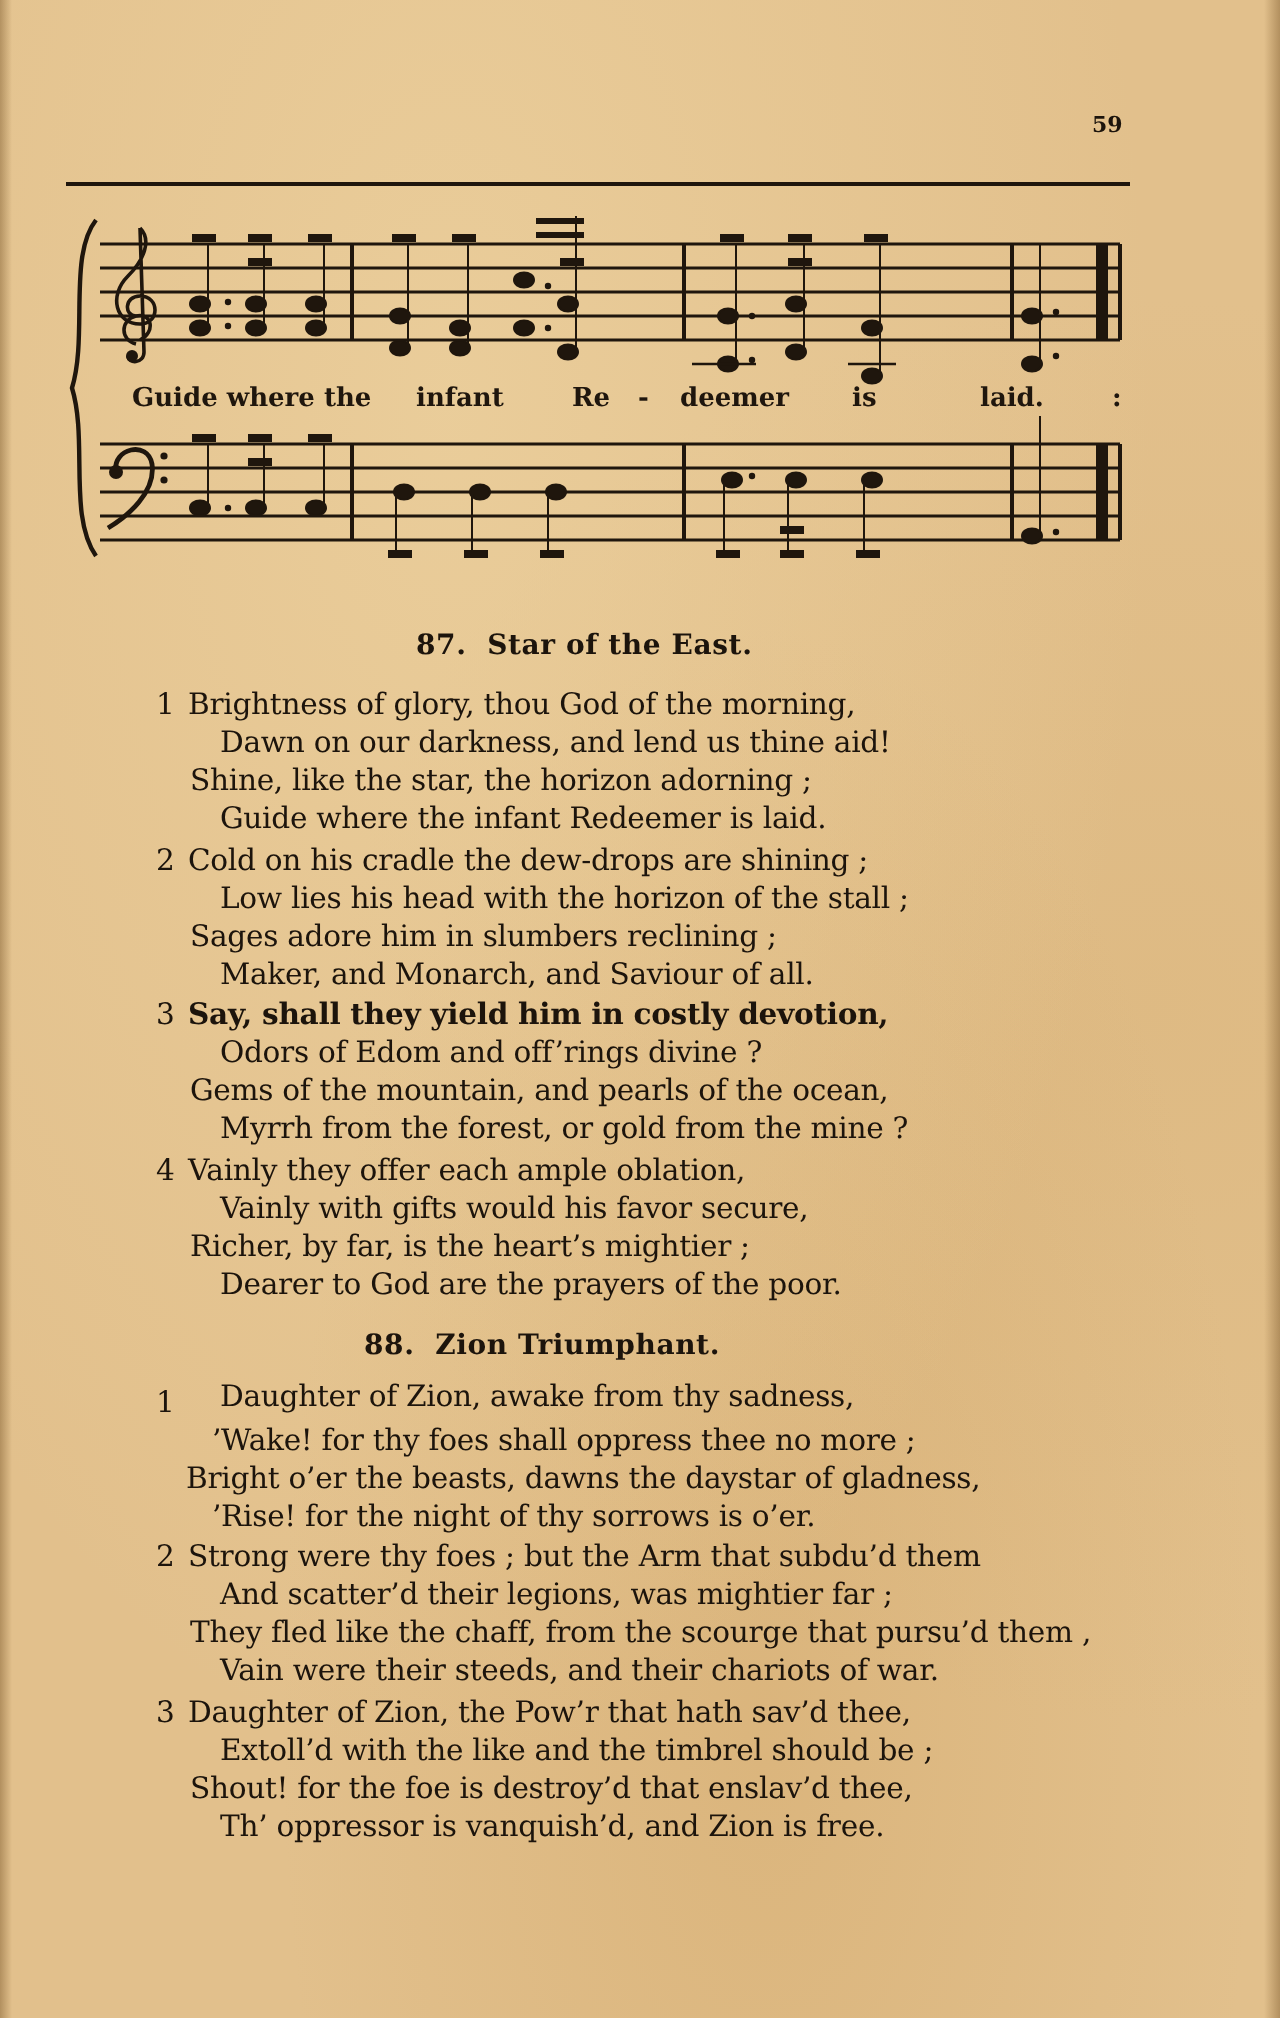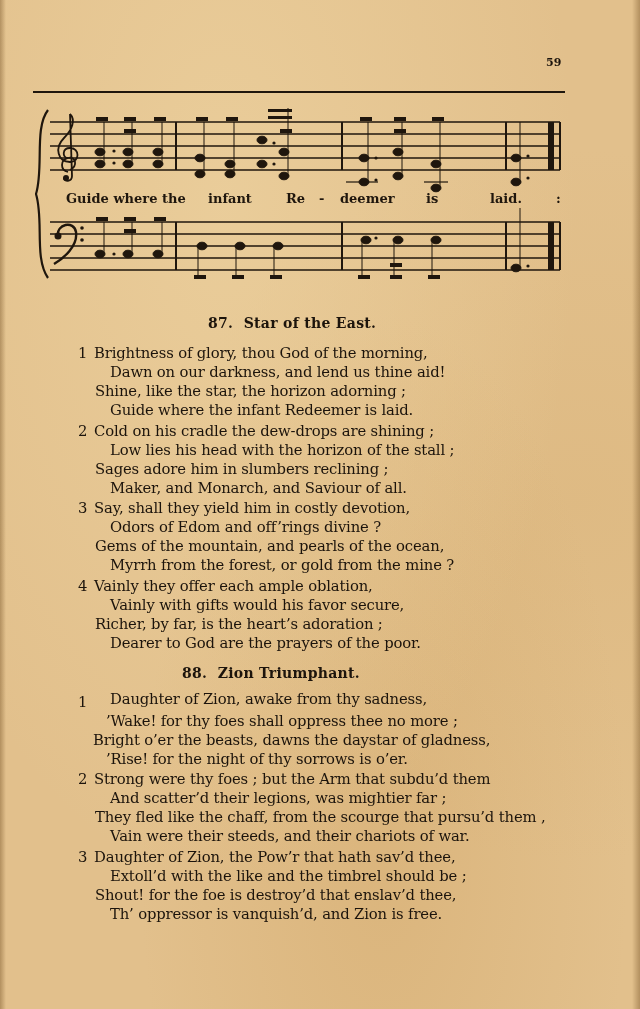--- a/index.html
+++ b/index.html
@@ -224,29 +224,29 @@
   <span class="stanza-line" style="left:95px; top:382px;">Shine, like the star, the horizon adorning ;</span>
   <span class="stanza-line" style="left:110px; top:401px;">Guide where the infant Redeemer is laid.</span>
 
   <span class="stanza-num" style="left:78px; top:422px;">2</span>
   <span class="stanza-line" style="left:94px; top:422px;">Cold on his cradle the dew-drops are shining ;</span>
   <span class="stanza-line" style="left:110px; top:441px;">Low lies his head with the horizon of the stall ;</span>
   <span class="stanza-line" style="left:95px; top:460px;">Sages adore him in slumbers reclining ;</span>
   <span class="stanza-line" style="left:110px; top:479px;">Maker, and Monarch, and Saviour of all.</span>
 
   <span class="stanza-num" style="left:78px; top:499px;">3</span>
-  <span class="stanza-line" style="left:94px; top:499px;">Say, shall they yield him in costly devotion,</span>
+  <span class="stanza-line" style="left:94px; top:499px;font-weight:bold;">Say, shall they yield him in costly devotion,</span>
   <span class="stanza-line" style="left:110px; top:518px;">Odors of Edom and off’rings divine ?</span>
   <span class="stanza-line" style="left:95px; top:537px;">Gems of the mountain, and pearls of the ocean,</span>
   <span class="stanza-line" style="left:110px; top:556px;">Myrrh from the forest, or gold from the mine ?</span>
 
   <span class="stanza-num" style="left:78px; top:577px;">4</span>
   <span class="stanza-line" style="left:94px; top:577px;">Vainly they offer each ample oblation,</span>
   <span class="stanza-line" style="left:110px; top:596px;">Vainly with gifts would his favor secure,</span>
-  <span class="stanza-line" style="left:95px; top:615px;">Richer, by far, is the heart’s adoration ;</span>
+  <span class="stanza-line" style="left:95px; top:615px;">Richer, by far, is the heart’s mightier ;</span>
   <span class="stanza-line" style="left:110px; top:634px;">Dearer to God are the prayers of the poor.</span>
 </div>
 
 <div class="hymn">
   <div class="hymn-title" style="left:182px; top:665px;">
     <span>88.</span>&nbsp;&nbsp;<span>Zion Triumphant.</span>
   </div>
 
   <span class="stanza-num" style="left:78px; top:693px;">1</span>
   <span class="stanza-line" style="left:94px; top:690px;margin-left:16px;">Daughter of Zion, awake from thy sadness,</span>

